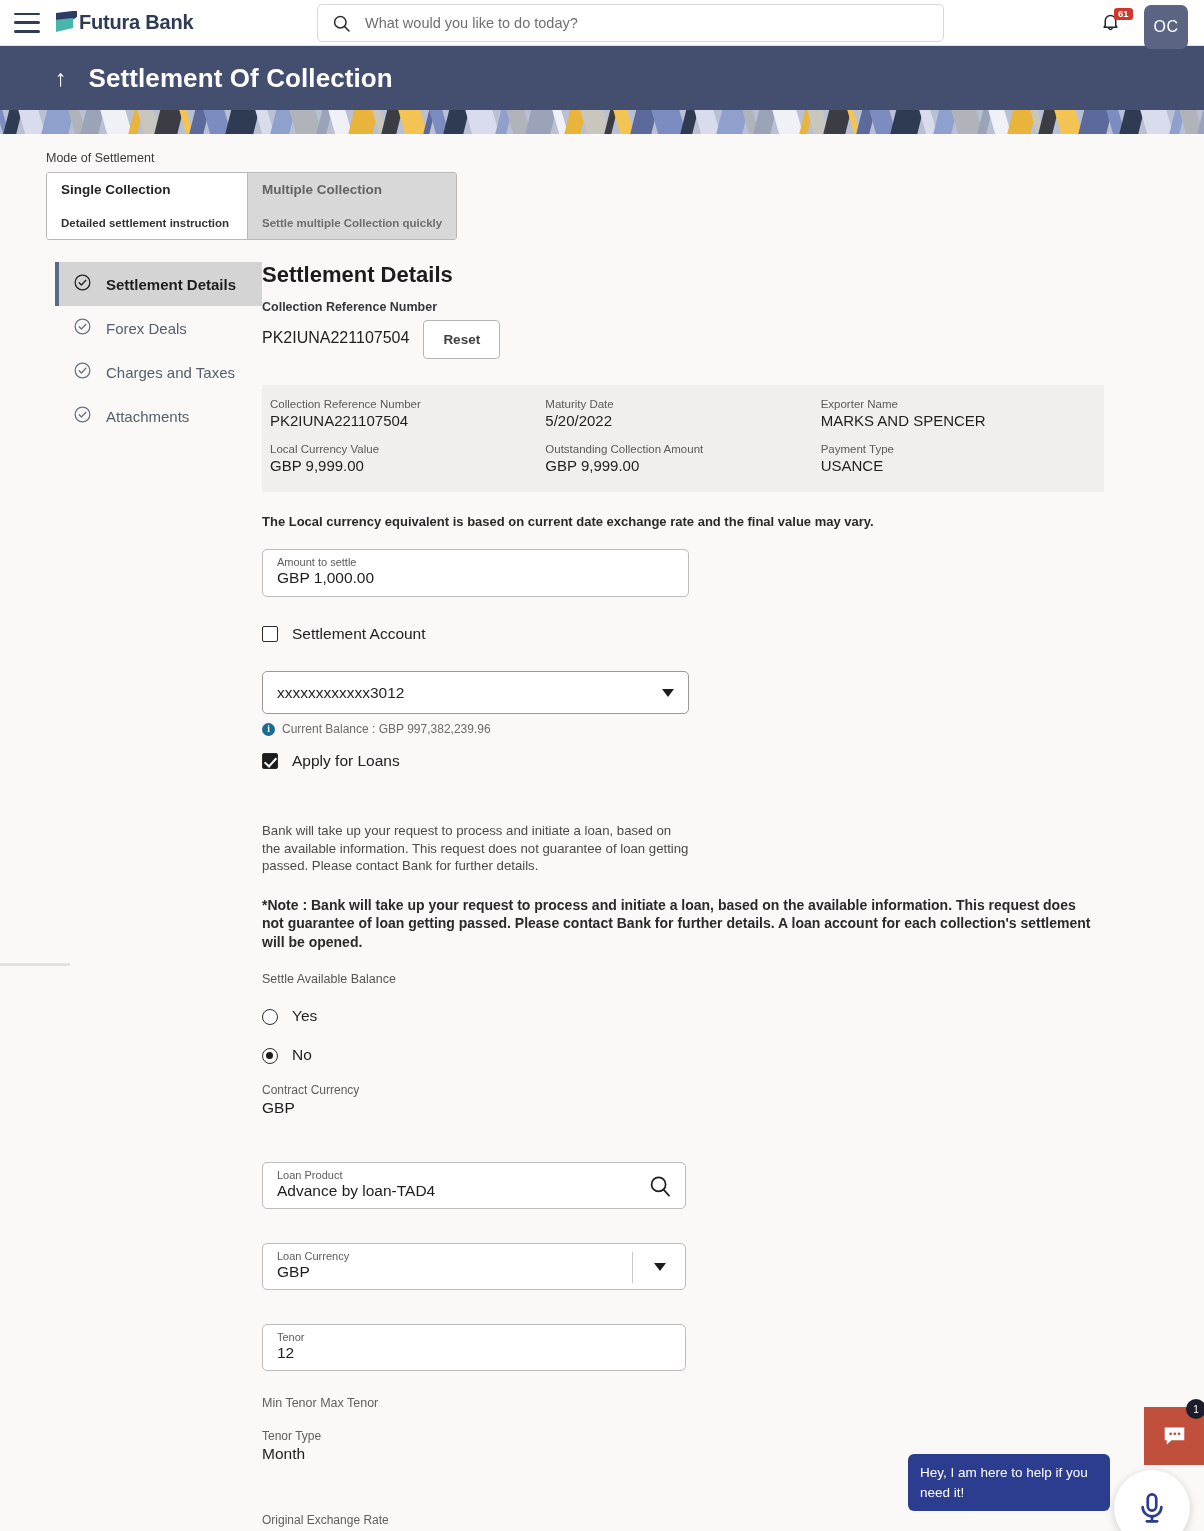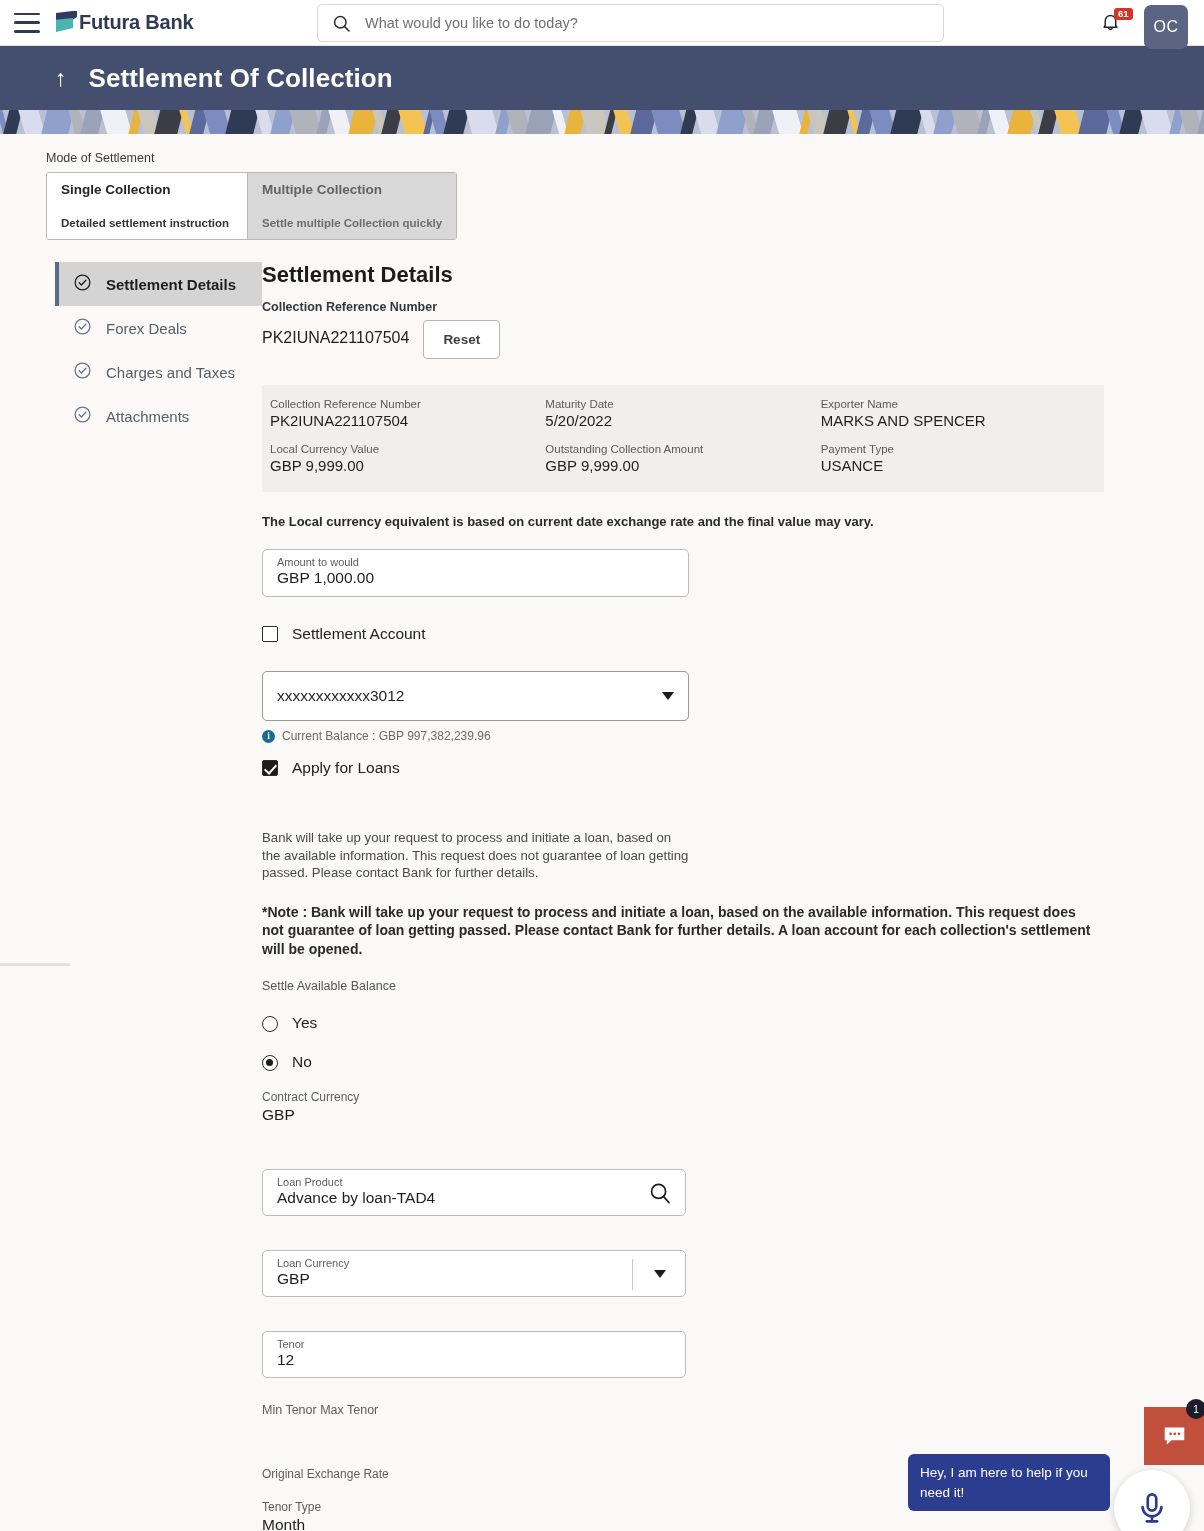--- a/index.html
+++ b/index.html
@@ -133,21 +133,21 @@
   .check-row{ display:flex; align-items:center; gap:14px; margin-top:28px; }
   .cbox{ width:16px; height:16px; border:1.6px solid #2b2b2b; border-radius:2px;
      background:#fff; flex:none;}
   .cbox.on{ background:#1c1c1c; position:relative; }
   .cbox.on:after{ content:""; position:absolute; left:4px; top:0.5px;
      width:5px; height:10px; border:solid #fff; border-width:0 2px 2px 0;
      transform:rotate(42deg); }
   .check-lbl{ font-size:15.5px; color:#222; }
 
   .select{
-    margin-top:28px; width:427px; height:50px;
+    margin-top:28px; width:427px; height:43px;
     border:1px solid #9a9a9a; border-radius:5px; background:#fff;
     display:flex; align-items:center; padding:0 14px; cursor:pointer;
   }
   .select .sval{ font-size:15.5px; color:#262626; flex:1; }
   .caret{ width:0;height:0;border-left:6px solid transparent;
     border-right:6px solid transparent;border-top:8px solid #1d1d1d;}
   .balrow{ display:flex; align-items:center; gap:7px; margin-top:8px; }
   .iinfo{ width:13px;height:13px;border-radius:50%;background:#1a6a96;color:#fff;
     font-size:9.5px; font-weight:bold; display:flex;align-items:center;justify-content:center;
     font-family:"Liberation Serif", serif; flex:none;}
@@ -402,21 +402,21 @@
         </div>
         <div class="pf">
           <div class="k">Payment Type</div>
           <div class="v">USANCE</div>
         </div>
       </div>
 
       <div class="fx-note">The Local currency equivalent is based on current date exchange rate and the final value may vary.</div>
 
       <div class="field">
-        <div class="flbl">Amount to would</div>
+        <div class="flbl">Amount to settle</div>
         <div class="fval">GBP 1,000.00</div>
       </div>
 
       <div class="check-row">
         <div class="cbox"></div>
         <div class="check-lbl">Settlement Account</div>
       </div>
 
       <div class="select">
         <div class="sval">xxxxxxxxxxxx3012</div>
@@ -470,28 +470,28 @@
         <div class="caret"></div>
       </div>
 
       <div class="field field-tenor">
         <div class="flbl">Tenor</div>
         <div class="fval">12</div>
       </div>
 
       <div class="plainlbl">Min Tenor Max Tenor</div>
 
-      <div class="ro-field" style="margin-top:50px;">
-        <div class="k">Original Exchange Rate</div>
-
-      </div>
-
       <div class="ro-field">
         <div class="k">Tenor Type</div>
         <div class="v">Month</div>
+      </div>
+
+      <div class="ro-field" style="margin-top:50px;">
+        <div class="k">Original Exchange Rate</div>
+
       </div>
     </div>
   </div>
 </div>
 
 <div class="divline"></div>
 
 <div class="chatbtn">
   <svg width="27" height="25" viewBox="0 0 24 24">
     <path d="M2.6 3.4h18.8v12.2H9.2L4.6 19.6v-4H2.6V3.4Z" fill="#ffffff"></path>

